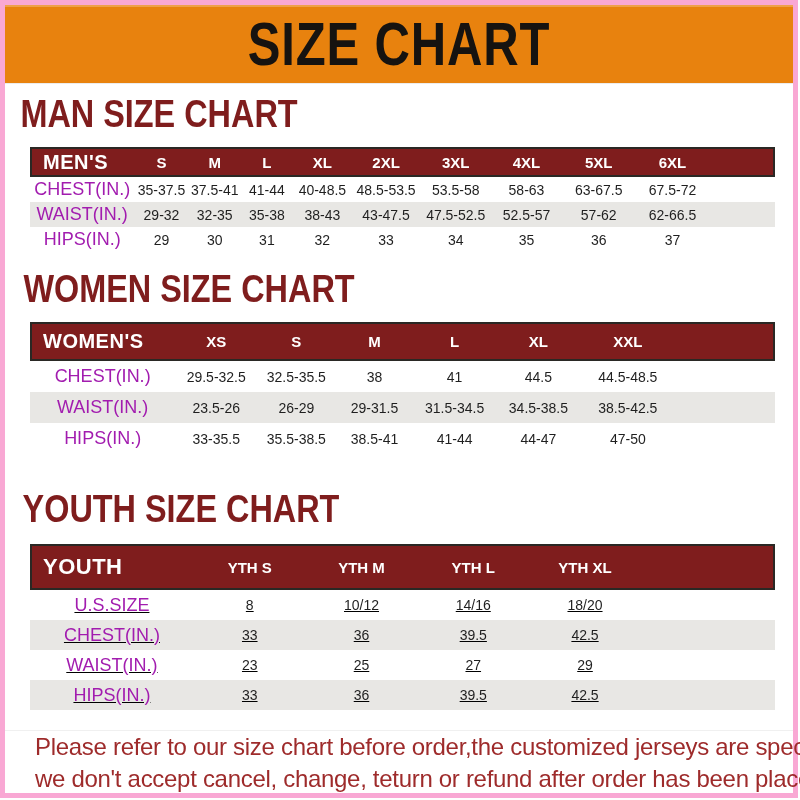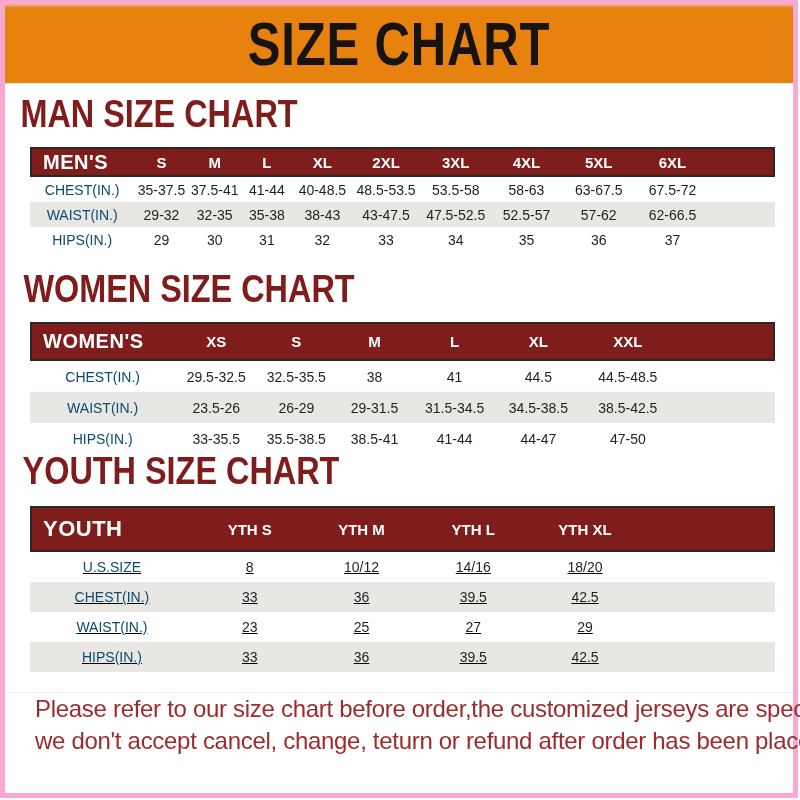--- a/index.html
+++ b/index.html
@@ -44,21 +44,21 @@
     color:#7f1d1d;
   }
   .section-title span{
     display:inline-block;
     transform:scale(.9,1.1);
     letter-spacing:0px;
     white-space:nowrap;
   }
   .st-man{margin-top:13px;}
   .st-women{margin-top:20px;}
-  .st-youth{}
+  .st-youth{margin-top:38px;}
   
   .size-table{
     border-collapse:collapse;
     table-layout:fixed;
     margin-left:25px;
     width:745px;
   }
   .tbl-men{margin-top:16px;}
   .tbl-women{margin-top:16px;}
   .tbl-youth{margin-top:18px;}
@@ -87,21 +87,21 @@
   .tbl-men tr.hdr{height:30px;}
   .tbl-men tr.hdr th.hdr-label{font-size:20px;}
   .tbl-women tr.hdr{height:39px;}
   .tbl-women tr.hdr th.hdr-label{font-size:20px;}
   .tbl-youth tr.hdr{height:46px;}
   .tbl-youth tr.hdr th.hdr-label{font-size:22px;}
   tr.body-row td{
     font-size:14px;
     color:#1f1f1f;
   }
-  tr.body-row td.row-label{font-size:14px;color:#0c4a6e;}
+  tr.body-row td.row-label{font-size:18px;color:#a21caf;}
   tr.body-row:nth-of-type(odd){background:#e8e7e4;}
   tr.body-row:nth-of-type(even){background:#ffffff;}
   tbody tr.body-row:first-child td{border-top:2px solid #ffffff;}
   .tbl-men tr.body-row{height:25px;}
   .tbl-women tr.body-row{height:31px;}
   .tbl-youth tr.body-row{height:30px;text-decoration:underline;}
   
   .footer-note{
     margin-top:20px;
     padding-left:30px;

